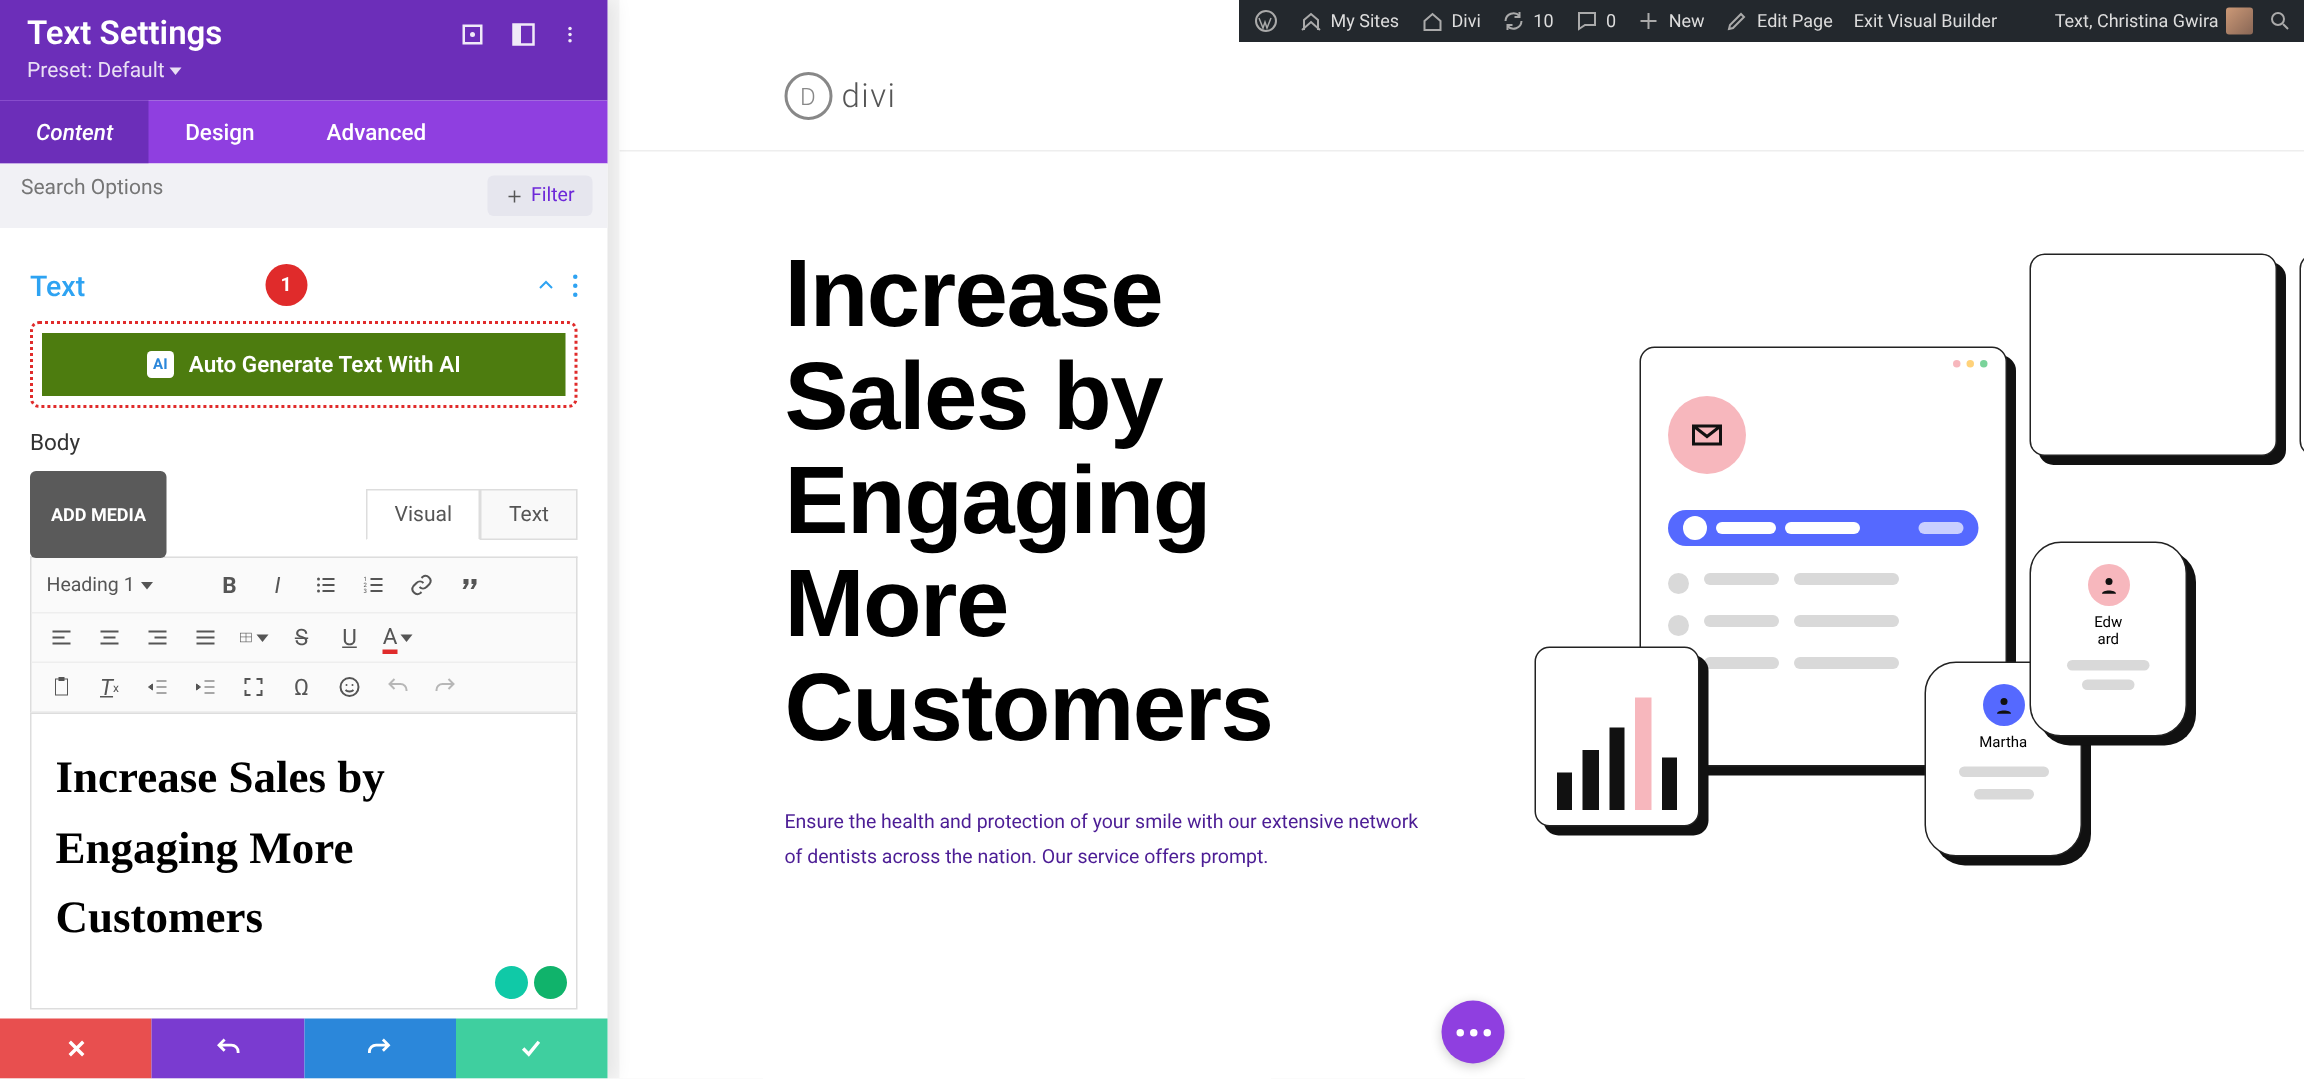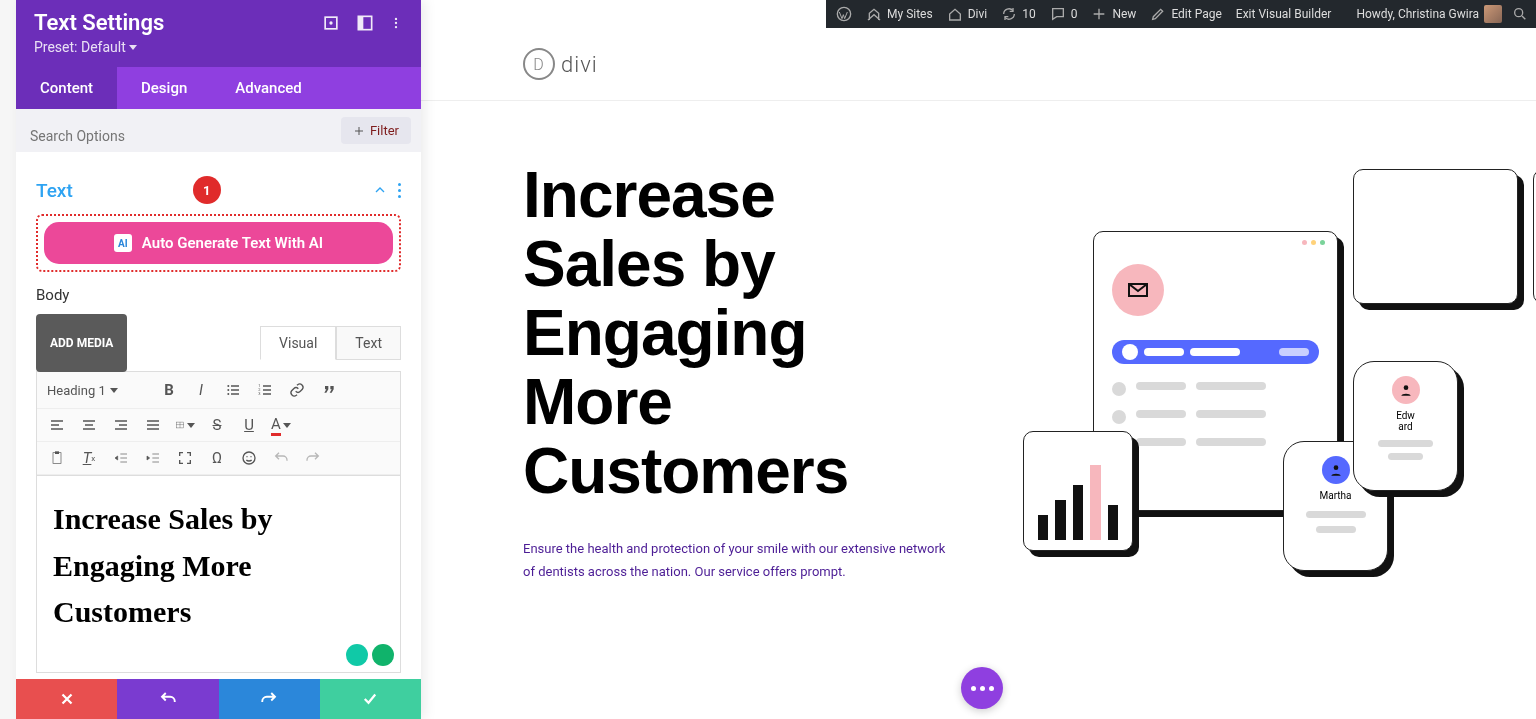--- a/index.html
+++ b/index.html
@@ -55,46 +55,46 @@
   .card.martha .av{background:#5569ff;}
   .card.edward{left:400px; top:200px;}
   .card.edward .av{background:#f7b7bd;}
   .card.blank{left:400px; top:8px; width:165px; height:135px;}
   .card.blank2{left:580px; top:8px; width:120px; height:135px;}
 
   .fab{position:absolute; left:548px; bottom:10px; width:42px; height:42px; border-radius:50%; background:#8f3fe0; display:flex; align-items:center; justify-content:center; gap:4px; box-shadow:0 2px 8px rgba(0,0,0,.2);}
   .fab span{width:5px;height:5px;border-radius:50%;background:#fff;}
 
   
-  .panel { position:absolute; top:0; left:16px; width:405px; bottom:0; background:#fff; box-shadow: 4px 0 12px rgba(0,0,0,0.08); z-index:10; display:flex; flex-direction:column;}
+  .panel { position:absolute; top:0; left:0; width:405px; bottom:0; background:#fff; box-shadow: 4px 0 12px rgba(0,0,0,0.08); z-index:10; display:flex; flex-direction:column;}
   .panel-header { background:#6c2eb9; color:#fff; padding:10px 18px 12px; }
   .panel-header .row{display:flex; align-items:center;}
   .panel-title { font-size:22px; font-weight:600; flex:1;}
   .header-ic { width:20px; height:20px; margin-left:14px; opacity:.9; cursor:pointer;}
   .preset { font-size:14px; opacity:.85; margin-top:4px; display:flex; align-items:center; gap:3px;}
 
   .panel-tabs { background:#8f3fe0; display:flex; }
   .panel-tabs .tab { color:#fff; font-size:15px; padding:12px 24px; cursor:pointer; font-weight:500;}
-  .panel-tabs .tab.active { background:#6c2eb9; }
-
-  .search-row { display:flex; align-items:flex-end; background:#f1f1f5; padding:8px 10px 8px 14px;}
+  .panel-tabs .tab.active { background:#6c2eb9;font-style:italic; }
+
+  .search-row { display:flex; align-items:flex-start; background:#f1f1f5; padding:8px 10px 8px 14px;}
   .search-row input { flex:1; border:none; background:transparent; font-size:14px; color:#8a8a9a; outline:none;}
-  .filter-btn { background:#e6e6ee; border-radius:4px; padding:6px 12px; font-size:13px; color:#7f1d1d; display:flex; align-items:center; gap:5px; cursor:pointer;}
+  .filter-btn { background:#e6e6ee; border-radius:4px; padding:6px 12px; font-size:13px; color:#6d28d9; display:flex; align-items:center; gap:5px; cursor:pointer;}
 
   .body { flex:1; overflow:auto; padding: 10px 20px 20px; }
   .section-head { display:flex; align-items:center; margin:14px 0 10px;}
   .section-head .title{ color:#2ea3f2; font-size:19px; font-weight:500;}
   .marker{ width:28px; height:28px; border-radius:50%; background:#e02b2b; color:#fff; display:flex;align-items:center;justify-content:center; font-size:13px; font-weight:700; margin-left:120px;}
   .section-head .right{ margin-left:auto; display:flex; align-items:center; gap:10px; color:#2ea3f2;}
   .chev{width:16px;height:16px;}
   .dots3{display:flex; flex-direction:column; gap:3px;}
   .dots3 span{width:3px;height:3px;border-radius:50%;background:#2ea3f2;}
 
   .ai-wrap{ border:2px dotted #e02b2b; border-radius:6px; padding:6px; margin:6px 0 14px;}
-  .ai-btn{ background:#ec4899; color:#fff; border-radius:15px; height:42px; display:flex; align-items:center; justify-content:center; gap:10px; font-size:15px; font-weight:600; cursor:pointer;}
+  .ai-btn{ background:#4d7c0f; color:#fff; border-radius:0; height:42px; display:flex; align-items:center; justify-content:center; gap:10px; font-size:15px; font-weight:600; cursor:pointer;}
   .ai-ic{width:18px;height:18px; background:#fff; color:#2b87da; font-size:10px; font-weight:700; border-radius:3px; display:flex;align-items:center;justify-content:center;}
 
   .body-label{font-size:15px; color:#333; margin:6px 0 10px;}
   .media-row{ display:flex; align-items:center; gap:10px;}
   .add-media{ background:#5a5a5a; color:#fff; font-size:12px; font-weight:700; padding:22px 14px; border-radius:4px; cursor:pointer;}
   .editor-tabs{ margin-left:auto; display:flex;}
   .editor-tabs .etab{ border:1px solid #ddd; padding:8px 18px; font-size:14px; color:#555; background:#f9f9f9; cursor:pointer;}
   .editor-tabs .etab.active{ background:#fff; border-bottom-color:#fff;}
 
   .toolbar{ border:1px solid #ddd; border-bottom:none; margin-top:-1px; background:#fafafa;}
@@ -164,21 +164,21 @@
             <path d="M4 20l4-1 11-11-3-3L5 16z" stroke="#aaa" fill="none" stroke-width="2"></path>
           </svg>
         <span>Edit Page</span>
       </div>
       <div class="wp-item">
         <span>Exit Visual Builder</span>
       </div>
     </div>
     <div class="wp-right">
       <div class="wp-item">
-        <span>Howdy, Christina Gwira</span>
+        <span>Text, Christina Gwira</span>
         <div class="avatar"></div>
       </div>
       <div class="wp-item">
         <svg class="ic" viewBox="0 0 24 24">
             <circle cx="10" cy="10" r="6" stroke="#aaa" fill="none" stroke-width="2"></circle>
             <path d="M15 15l5 5" stroke="#aaa" stroke-width="2"></path>
           </svg>
       </div>
     </div>
   </div>

